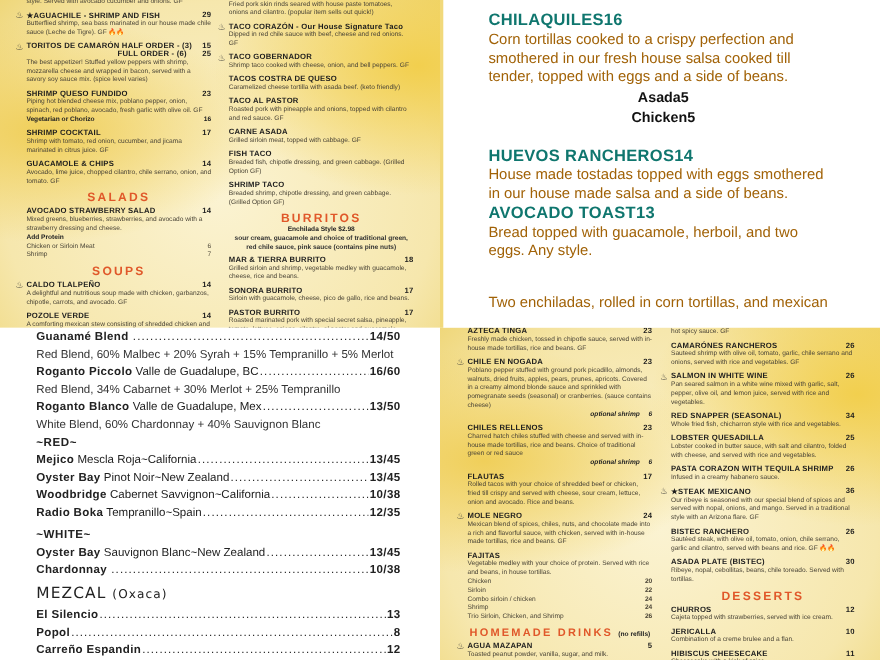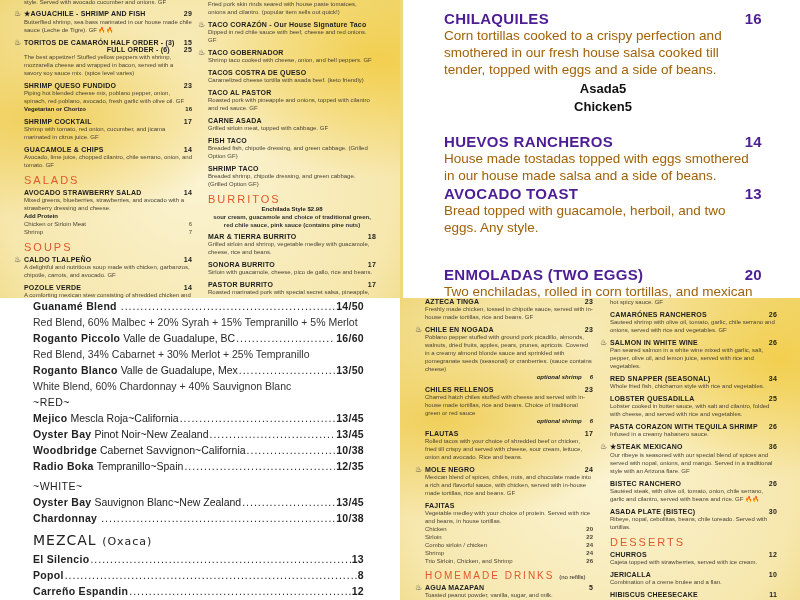--- a/index.html
+++ b/index.html
@@ -14,36 +14,36 @@
 #q-tr{left:400px;top:0;width:400px;height:298px;background:#fff;border-left:3px solid #f1d97b}
 #q-bl{left:0;top:298px;width:400px;height:382px;background:#fff}
 #q-br{left:400px;top:298px;width:400px;height:302px}
 
 .col{position:absolute;top:0}
 .it{margin-bottom:5px;position:relative}
 .nm{font-weight:bold;font-size:7px;letter-spacing:.2px;color:#1d1d1d;display:flex;justify-content:space-between}
 .ds{font-size:6px;line-height:8px;color:#4a4436}
 .sub{font-size:6px;line-height:8px;display:flex;justify-content:space-between;color:#4a4436}
 .sub.b{font-weight:bold;color:#222}
-.sec{color:#e0582a;font-weight:normal;text-align:left;letter-spacing:2px;font-size:11px;margin:4px 0 3px}
+.sec{color:#e0582a;font-weight:bold;text-align:center;letter-spacing:2px;font-size:11px;margin:4px 0 3px}
 .chef{position:absolute;left:-10px;top:-1px;font-size:8px;color:#333}
 .pep{color:#e34a1e;font-size:6px}
 
 .big{position:absolute;left:41px;width:318px}
-.big .bn{font-weight:bold;font-size:15px;letter-spacing:.3px;display:flex;justify-content:space-between;color:#4c1d95}
+.big .bn{font-weight:bold;font-size:15px;letter-spacing:.3px;display:flex;color:#0f766e}
 .big .bd{font-size:13.5px;line-height:17px;color:#a16207;font-family:"Liberation Sans Narrow","Liberation Sans",sans-serif}
 .big .bs{font-size:13px;font-weight:bold;display:flex;justify-content:center;color:#111;margin-top:3px}
 
 .wine{position:absolute;left:33px;width:331px;font-size:10.5px;color:#222}
 .wr{display:flex;align-items:baseline;white-space:nowrap;height:16px;line-height:16px}
 .wr b{letter-spacing:.3px}
 .wr .dots{flex:1;overflow:hidden;margin:0 1px;letter-spacing:1px}
 .wr .dots::after{content:"................................................................................................................................................................................"}
 .wl{font-size:10.5px;height:16px;line-height:16px;color:#333}
-.wh{font-weight:normal;height:16px;line-height:16px;letter-spacing:.5px}
+.wh{font-weight:bold;height:16px;line-height:16px;letter-spacing:.5px}
 .mz{font-size:14px;letter-spacing:1px;margin:6px 0 3px;font-family:"DejaVu Sans",sans-serif}
 .mz small{font-size:11px}
 </style>
 </head>
 <body>
 
 <div id="q-tl" class="q parch">
  <div class="col" style="left:24px;width:168px">
   <div class="ds" style="margin-top:-2px;margin-bottom:4px">style. Served with avocado cucumber and onions. GF</div>
 
@@ -216,24 +216,20 @@
   <div class="bd">House made tostadas topped with eggs smothered in our house made salsa and a side of beans.</div>
  </div>
  <div class="big" style="top:185px">
   <div class="bn">
         <span>AVOCADO TOAST</span>
         <span>13</span>
       </div>
   <div class="bd">Bread topped with guacamole, herboil, and two eggs. Any style.</div>
  </div>
  <div class="big" style="top:266px">
-  <div class="bn">
-        <span>ENMOLADAS (TWO EGGS)</span>
-        <span>20</span>
-      </div>
   <div class="bd">Two enchiladas, rolled in corn tortillas, and mexican</div>
  </div>
 </div>
 
 <div id="q-bl" class="q">
  <div class="wine" style="top:0">
   <div class="wr"><b>Guanamé Blend</b>&nbsp;<span></span><span class="dots"></span><b>14/50</b></div>
   <div class="wl">Red Blend, 60% Malbec + 20% Syrah + 15% Tempranillo + 5% Merlot</div>
   <div class="wr"><b>Roganto Piccolo</b>&nbsp;<span>Valle de Guadalupe, BC</span><span class="dots"></span><b>16/60</b></div>
   <div class="wl">Red Blend, 34% Cabarnet + 30% Merlot + 25% Tempranillo</div>

